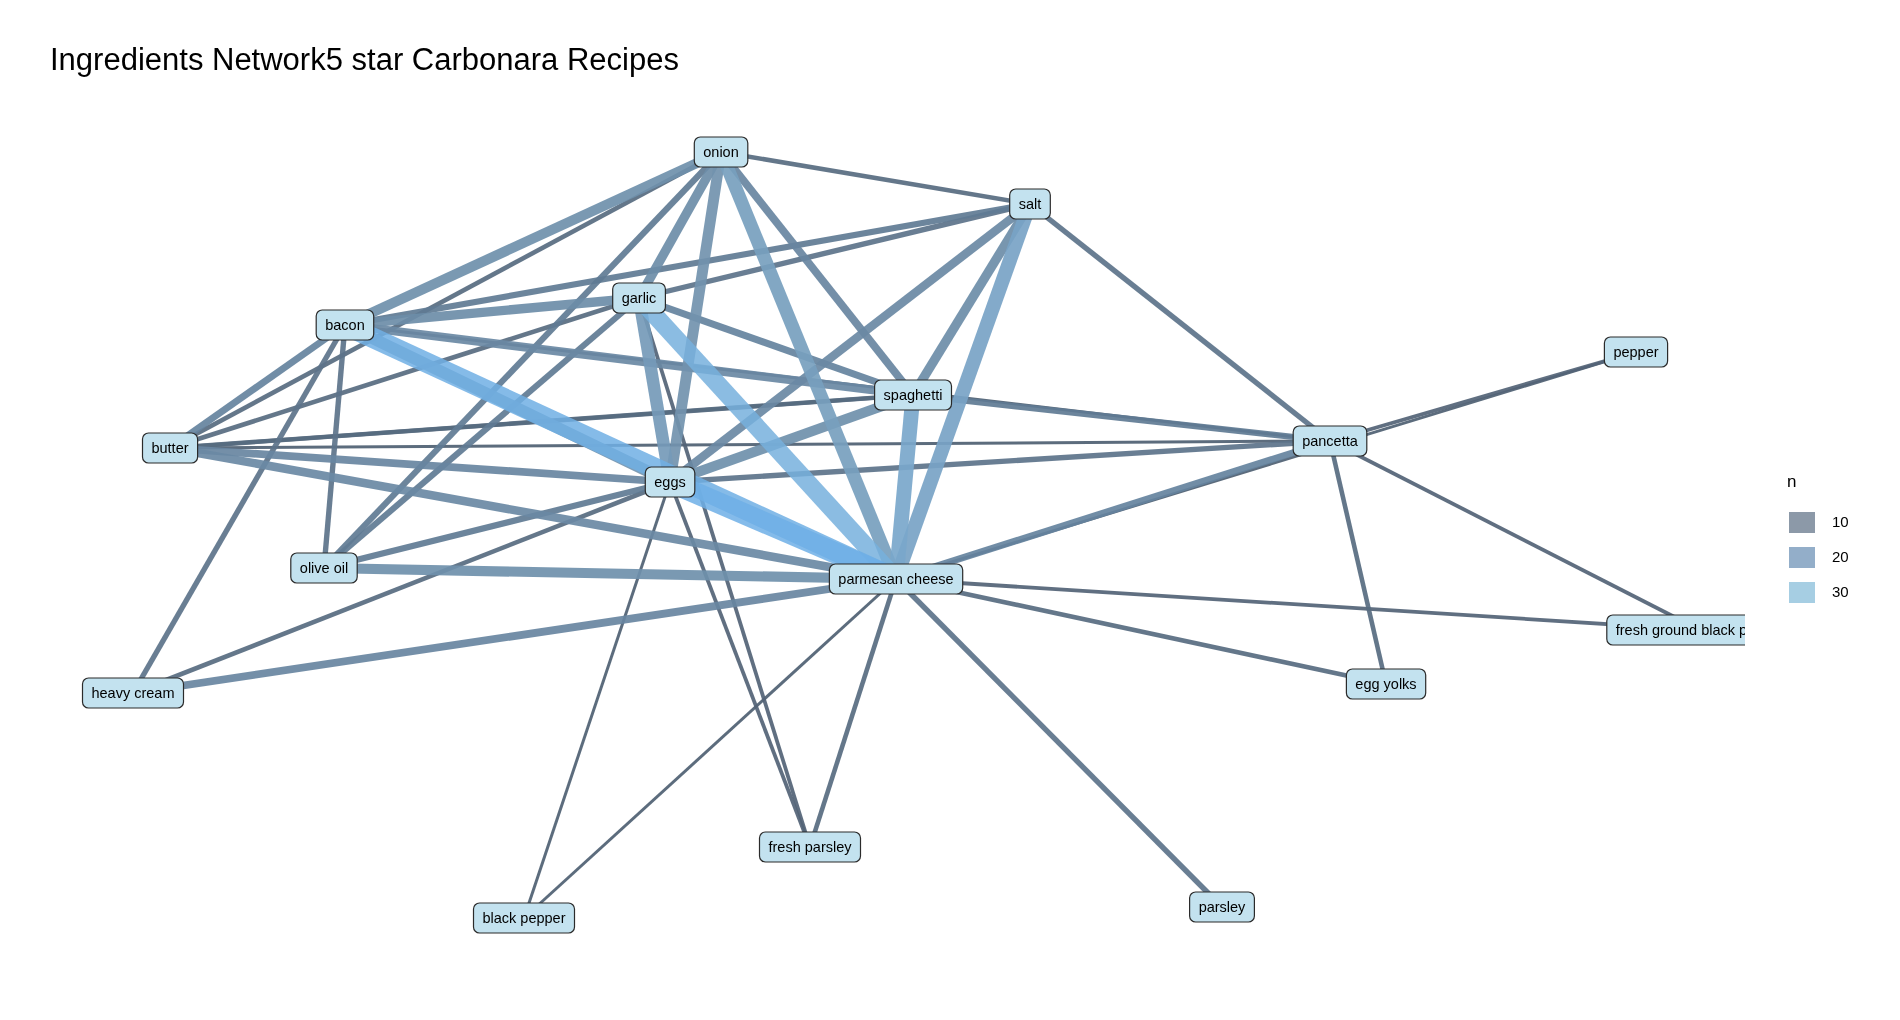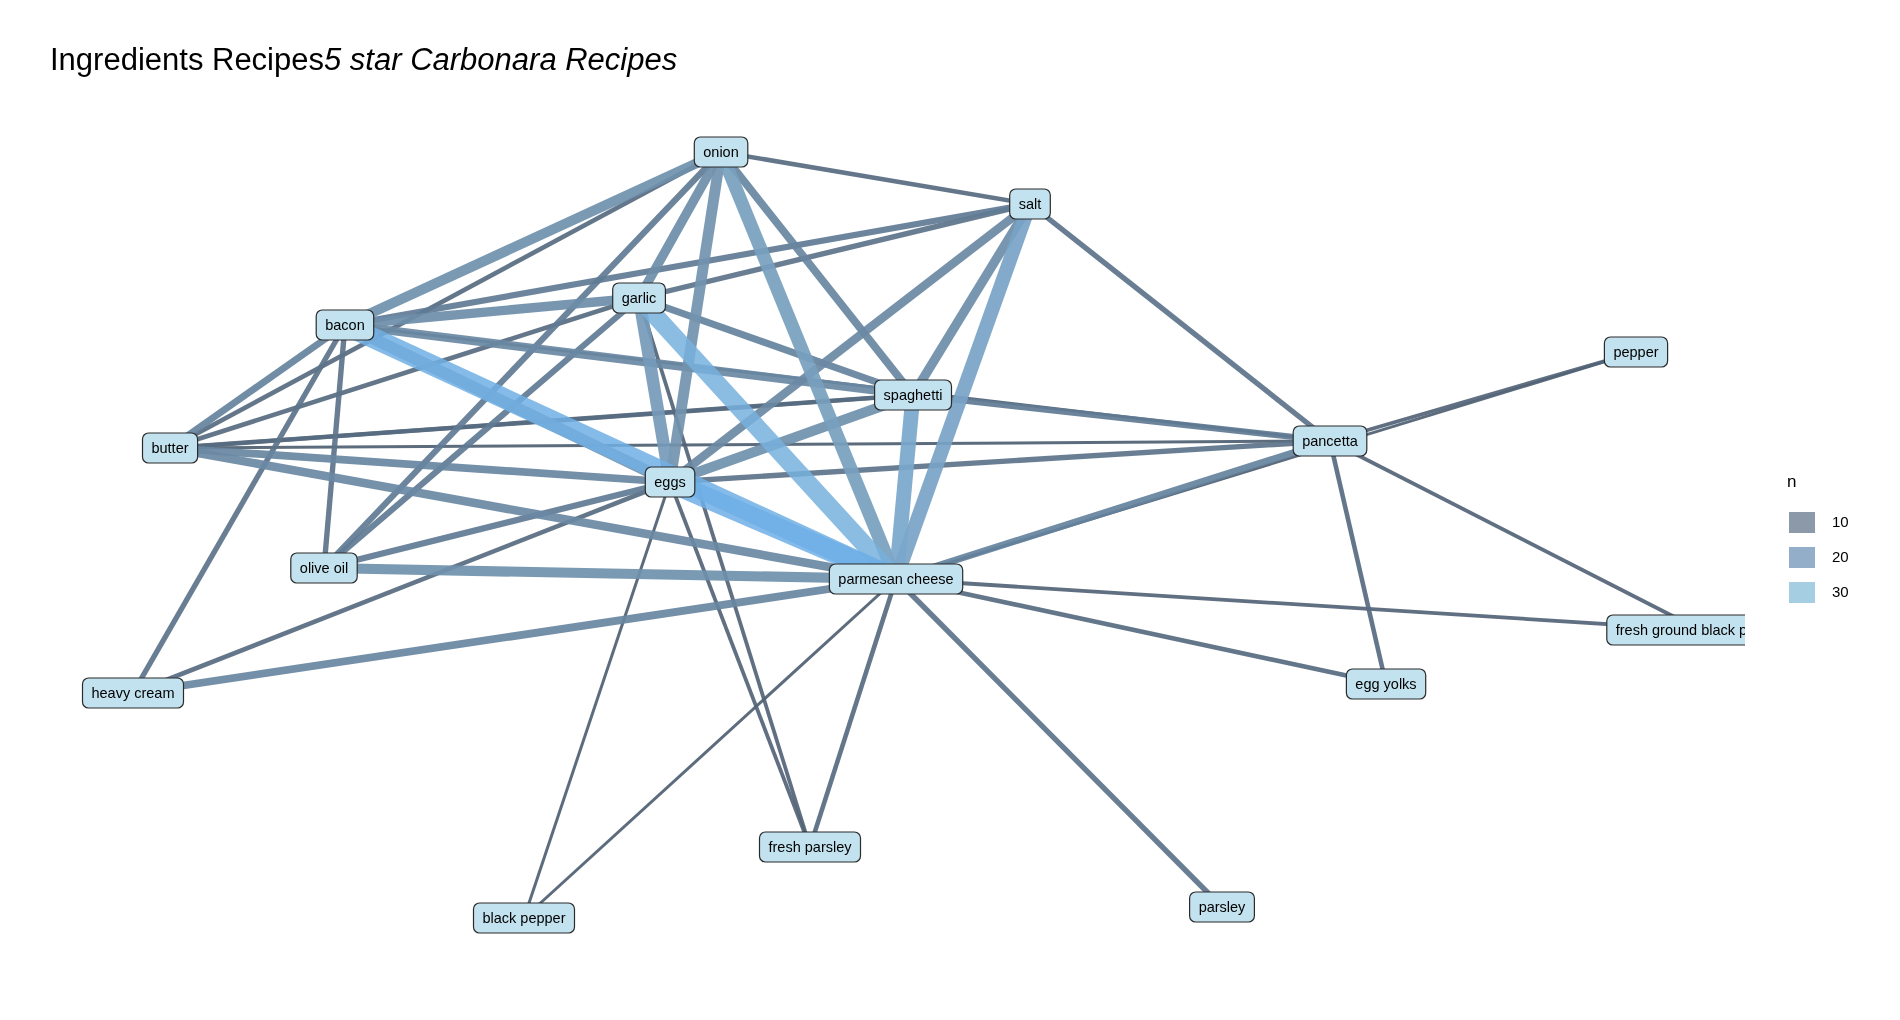--- a/index.html
+++ b/index.html
@@ -17,21 +17,20 @@
   #title {
     position: absolute;
     left: 50px;
     top: 42px;
     font-size: 31px;
     color: #000000;
     white-space: nowrap;
     letter-spacing: 0px;
   }
   #title .t-italic {
-    font-style: italic;
     margin-top: 44px;
   }
   #plot {
     position: absolute;
     left: 0;
     top: 0;
     width: 1900px;
     height: 1020px;
   }
   .node-label {
@@ -54,21 +53,21 @@
   .legend-text {
     font-size: 15px;
     fill: #000000;
     font-family: "Liberation Sans", sans-serif;
     dominant-baseline: middle;
   }
 </style>
 </head>
 <body>
 
-<div id="title"><span>Ingredients Recipes</span><span class="t-italic">5 star Carbonara Recipes</span></div>
+<div id="title"><span>Ingredients Network</span><span class="t-italic">5 star Carbonara Recipes</span></div>
 
 <svg id="plot" viewBox="0 0 1900 1020" preserveAspectRatio="none">
   <defs>
     <clipPath id="panel-clip">
       <rect x="0" y="0" width="1745" height="1020"></rect>
     </clipPath>
   </defs>
   <g id="edge-layer" clip-path="url(#panel-clip)">
       <line x1="345" y1="325" x2="1330" y2="441" stroke="rgb(78,95,114)" stroke-width="2.99" stroke-opacity="0.92" stroke-linecap="butt"></line>
       <line x1="670" y1="482" x2="524" y2="918" stroke="rgb(78,95,114)" stroke-width="2.99" stroke-opacity="0.92" stroke-linecap="butt"></line>

